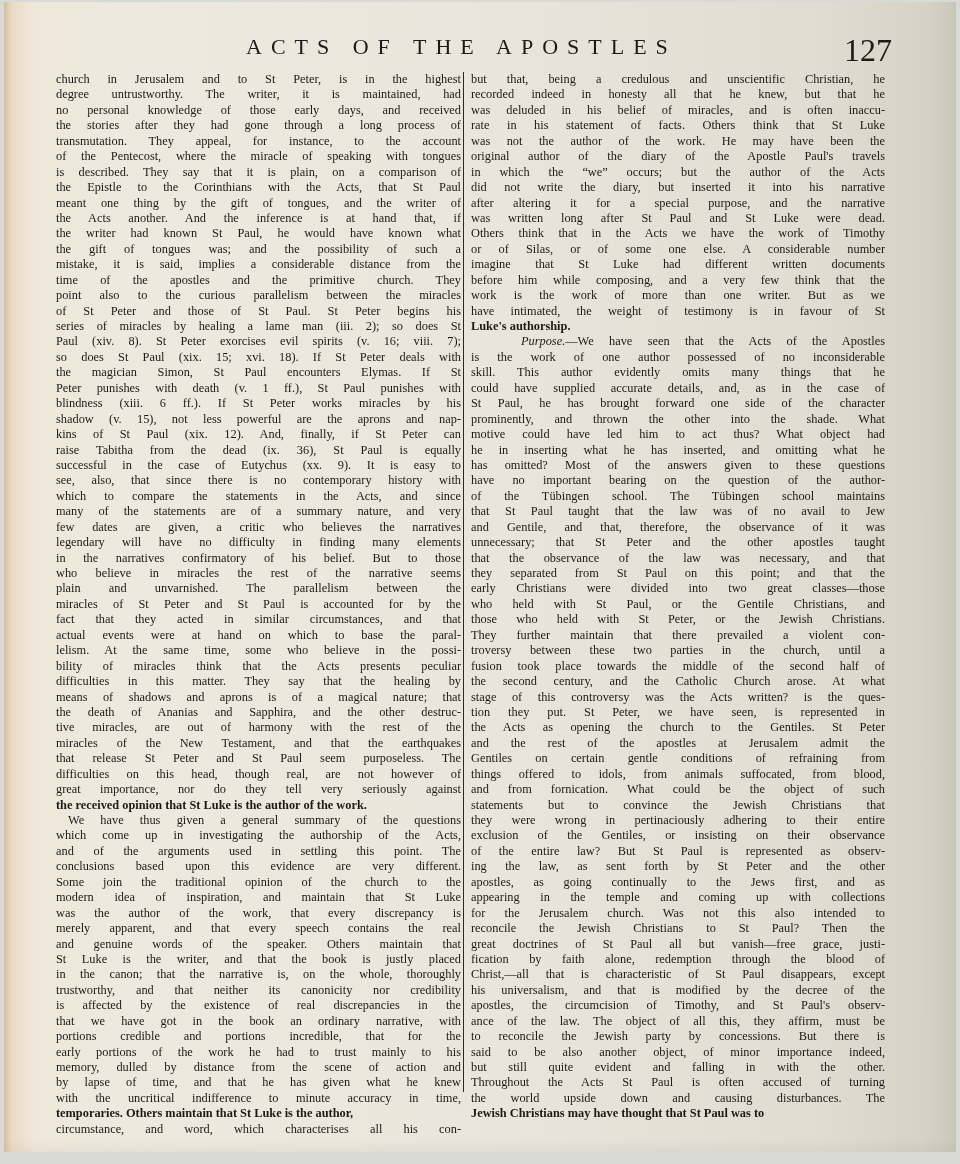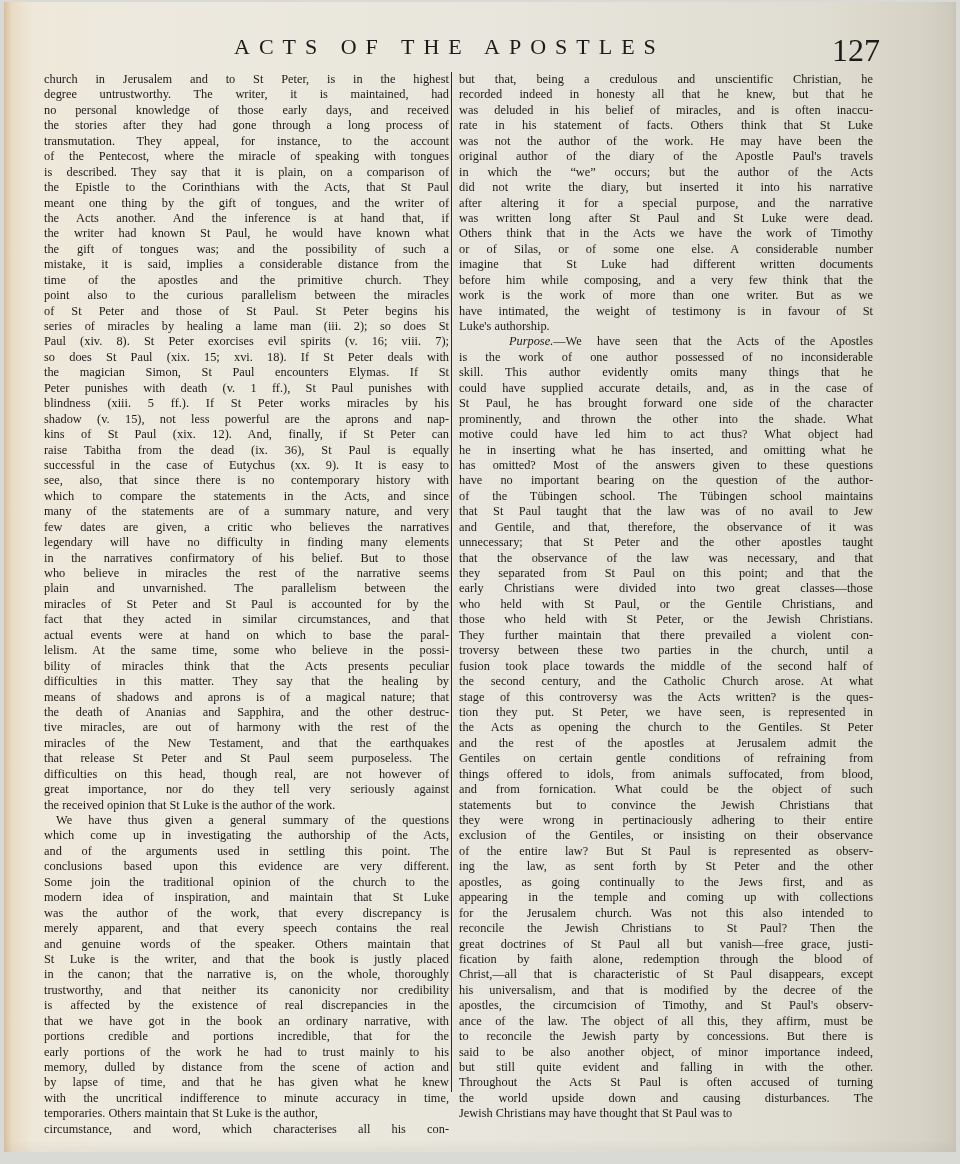--- a/index.html
+++ b/index.html
@@ -7,21 +7,21 @@
     width: 960px; height: 1164px; overflow: hidden;
     background: #d9dad6;
     font-family: "DejaVu Serif", "Liberation Serif", serif;
   }
   .scan {
     position: absolute; left: 4px; top: 2px; width: 952px; height: 1150px;
     background: linear-gradient(90deg, #d9c3a2 0px, #e9dcc6 8px, #efe8da 30px, #ede9de 120px, #e8e6dc 500px, #dfdcd1 820px, #d6d2c5 920px, #ccc8bb 952px);
     box-shadow: inset 0 -6px 10px rgba(0,0,0,0.04);
   }
   .page {
-    position: absolute; left: 40px; top: 0; width: 850px; height: 1150px;
+    position: absolute; left: 52px; top: 0; width: 850px; height: 1150px;
   }
   .running-head {
     position: absolute; top: 28px; left: 0; width: 850px; height: 30px;
   }
   .running-title {
     position: absolute; left: 190px; top: 4px;
     font-family: "Liberation Serif", serif;
     font-size: 22px; letter-spacing: 9px; color: #1c1b18;
   }
   .page-number {
@@ -41,21 +41,21 @@
   .col-left { left: 0; }
   .col-right { left: 415px; width: 414px; }
   .col-rule {
     position: absolute; left: 407px; top: 0; width: 1px; height: 1020px;
     background: #2a2824;
   }
   .line {
     display: block; white-space: nowrap; text-align: justify; text-align-last: justify;
     height: 15.45px; overflow: hidden;
   }
-  .line.last { text-align-last: left; }
+  .line.last { text-align-last: left; font-weight: bold; }
   .indent { padding-left: 12px; }
   .ital { font-style: italic; margin-left: 38px; }
 </style>
 </head>
 <body>
 
 <div class="scan">
   <div class="page">
     <div class="running-head">
       <span class="running-title">ACTS OF THE APOSTLES</span>
@@ -78,21 +78,21 @@
           <span class="line">the gift of tongues was; and the possibility of such a</span>
           <span class="line">mistake, it is said, implies a considerable distance from the</span>
           <span class="line">time of the apostles and the primitive church.  They</span>
           <span class="line">point also to the curious parallelism between the miracles</span>
           <span class="line">of St Peter and those of St Paul.  St Peter begins his</span>
           <span class="line">series of miracles by healing a lame man (iii. 2); so does St</span>
           <span class="line">Paul (xiv. 8).  St Peter exorcises evil spirits (v. 16; viii. 7);</span>
           <span class="line">so does St Paul (xix. 15; xvi. 18).  If St Peter deals with</span>
           <span class="line">the magician Simon, St Paul encounters Elymas.  If St</span>
           <span class="line">Peter punishes with death (v. 1 ff.), St Paul punishes with</span>
-          <span class="line">blindness (xiii. 5 ff.).  If St Peter works miracles by his</span>
+          <span class="line">blindness (xiii. 6 ff.).  If St Peter works miracles by his</span>
           <span class="line">shadow (v. 15), not less powerful are the aprons and nap-</span>
           <span class="line">kins of St Paul (xix. 12).  And, finally, if St Peter can</span>
           <span class="line">raise Tabitha from the dead (ix. 36), St Paul is equally</span>
           <span class="line">successful in the case of Eutychus (xx. 9).  It is easy to</span>
           <span class="line">see, also, that since there is no contemporary history with</span>
           <span class="line">which to compare the statements in the Acts, and since</span>
           <span class="line">many of the statements are of a summary nature, and very</span>
           <span class="line">few dates are given, a critic who believes the narratives</span>
           <span class="line">legendary will have no difficulty in finding many elements</span>
           <span class="line">in the narratives confirmatory of his belief.  But to those</span>

